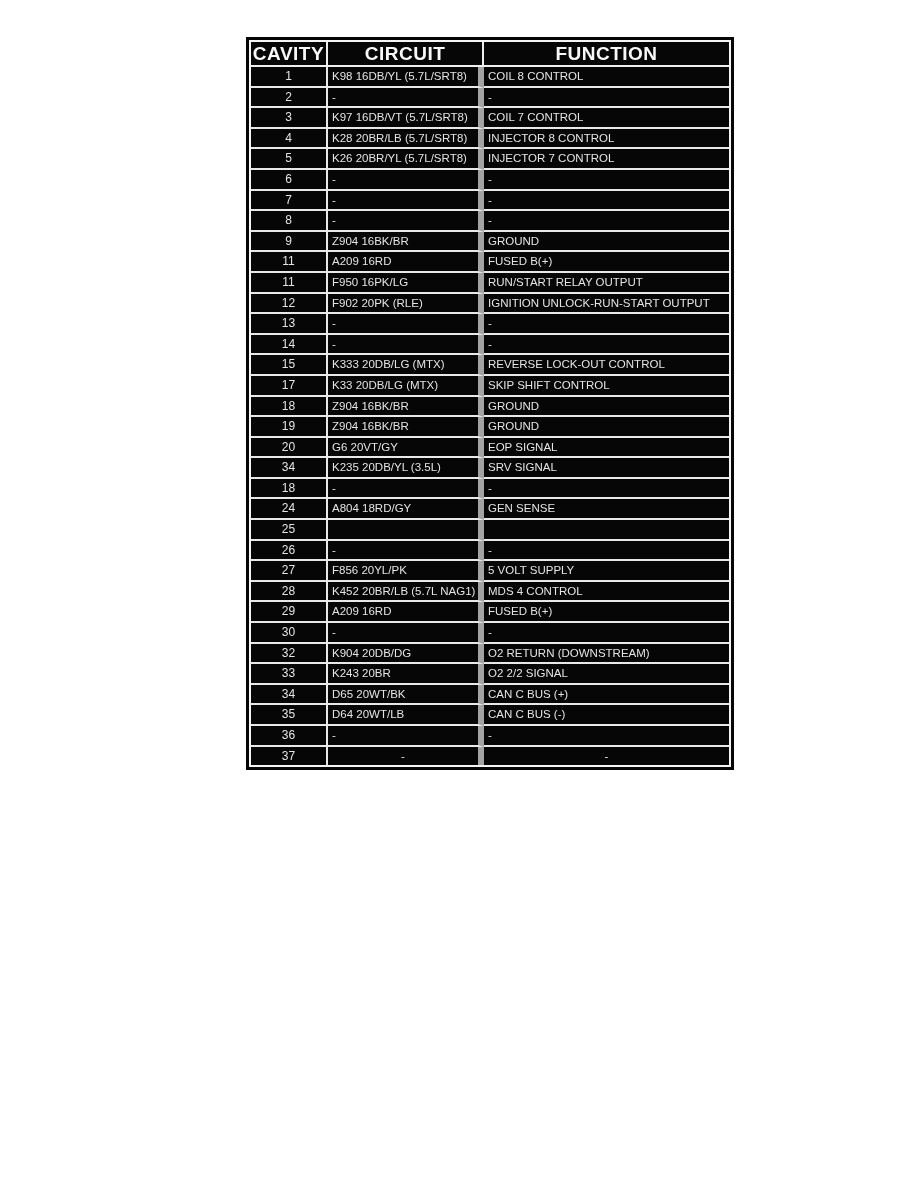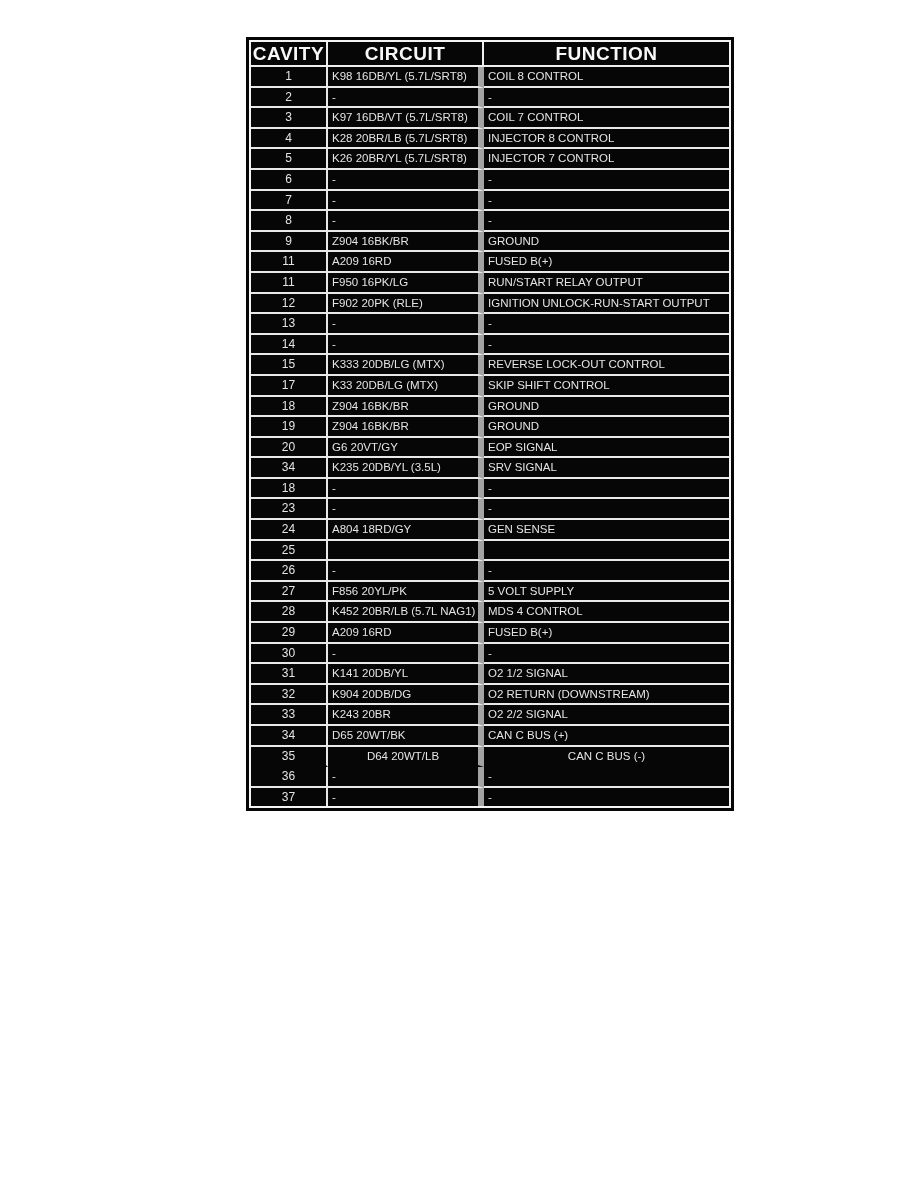--- a/index.html
+++ b/index.html
@@ -200,25 +200,20 @@
             <td class="cavity">34</td>
             <td class="circuit">K235 20DB/YL (3.5L)</td>
             <td class="func">SRV SIGNAL</td>
           </tr>
           <tr>
             <td class="cavity">18</td>
             <td class="circuit">-</td>
             <td class="func">-</td>
           </tr>
           <tr>
-            <td class="cavity">23</td>
-            <td class="circuit">-</td>
-            <td class="func">-</td>
-          </tr>
-          <tr>
             <td class="cavity">24</td>
             <td class="circuit">A804 18RD/GY</td>
             <td class="func">GEN SENSE</td>
           </tr>
           <tr>
             <td class="cavity">25</td>
             <td class="circuit"></td>
             <td class="func"></td>
           </tr>
           <tr>
@@ -238,25 +233,20 @@
           </tr>
           <tr>
             <td class="cavity">29</td>
             <td class="circuit">A209 16RD</td>
             <td class="func">FUSED B(+)</td>
           </tr>
           <tr>
             <td class="cavity">30</td>
             <td class="circuit">-</td>
             <td class="func">-</td>
-          </tr>
-          <tr>
-            <td class="cavity">31</td>
-            <td class="circuit">K141 20DB/YL</td>
-            <td class="func">O2 1/2 SIGNAL</td>
           </tr>
           <tr>
             <td class="cavity">32</td>
             <td class="circuit">K904 20DB/DG</td>
             <td class="func">O2 RETURN (DOWNSTREAM)</td>
           </tr>
           <tr>
             <td class="cavity">33</td>
             <td class="circuit">K243 20BR</td>
             <td class="func">O2 2/2 SIGNAL</td>

